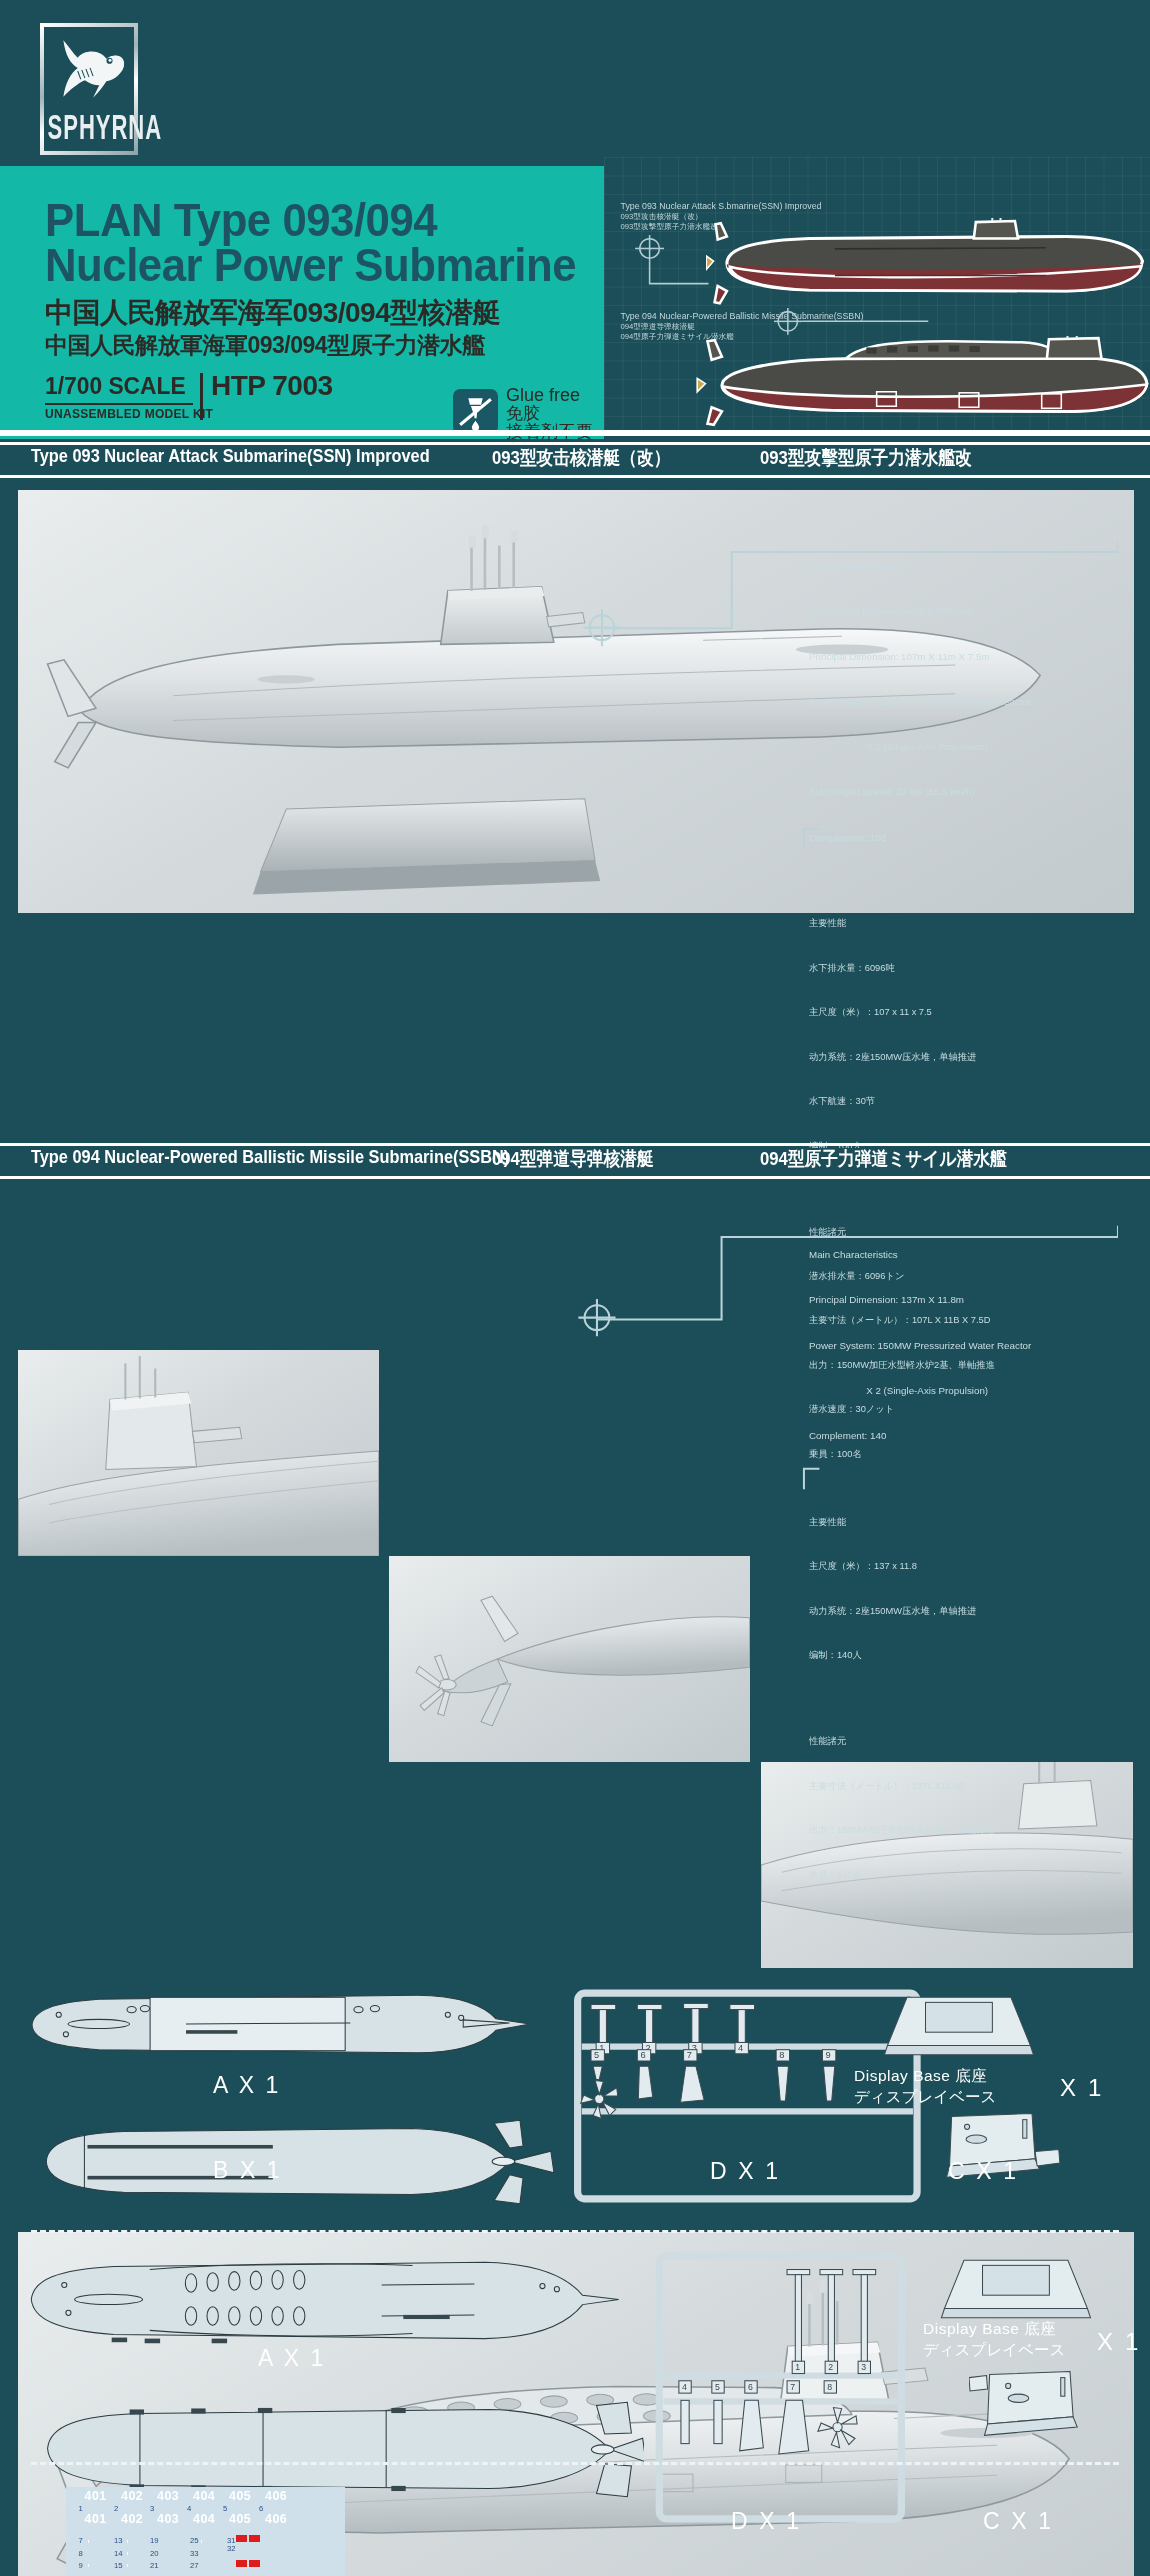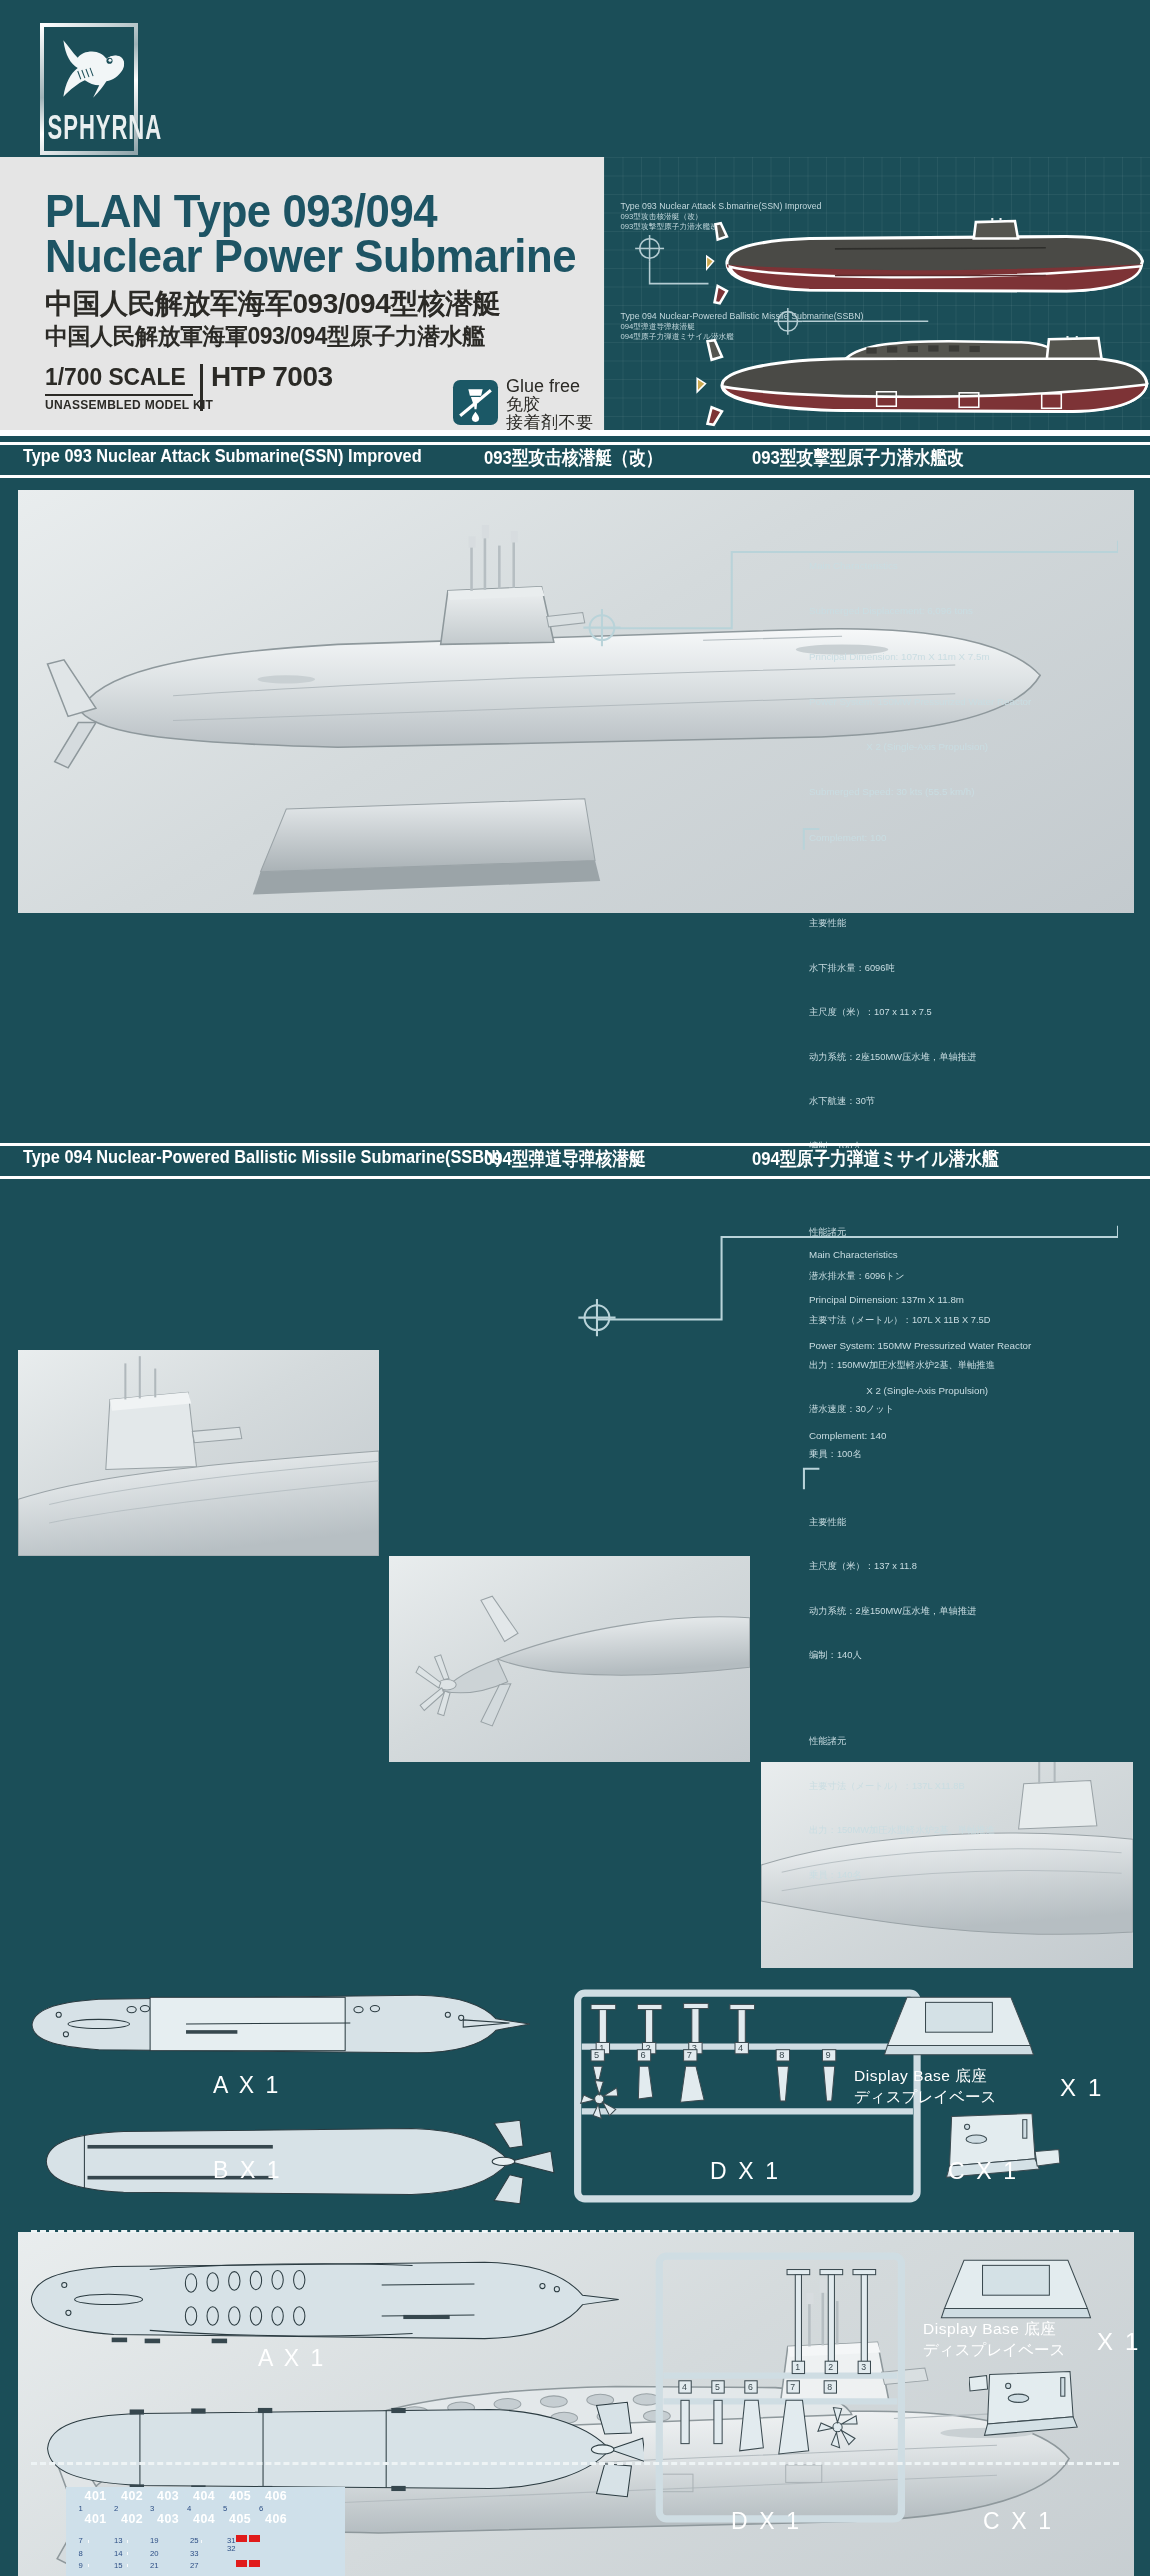--- a/index.html
+++ b/index.html
@@ -34,21 +34,21 @@
   #brand-logo{left:40px;top:23px;width:90px;height:124px;}
   .shark{position:absolute;left:4.1px;top:5.2px;width:82px;height:77px;}
   .brandword{
     position:absolute;bottom:3.1px;left:0;width:100%;text-align:center;
     font-family:"Liberation Sans", sans-serif;font-weight:bold;font-size:24px;
     letter-spacing:1px;color:#e9eff0;
     transform:scaleY(1.45) scaleX(.92);transform-origin:bottom center;
   }
 
   
-  #title-panel{left:0;top:157px;width:604px;height:273px;background:#e5e5e5;}
+  #title-panel{left:0;top:166px;width:604px;height:273px;background:#14b8a6;}
   #title-en1{
     left:45px;top:26px;color:#1d5464;font-weight:bold;font-size:47px;
     letter-spacing:-0.5px;transform:scaleX(.93);transform-origin:left top;
     white-space:nowrap;
   }
   #title-en2{
     left:45px;top:71px;color:#1d5464;font-weight:bold;font-size:47px;
     letter-spacing:-0.5px;transform:scaleX(.93);transform-origin:left top;
     white-space:nowrap;
   }
@@ -78,21 +78,21 @@
   .glue-text .l3{font-size:17px;color:#2b2a26;letter-spacing:0.5px;}
 
   
   #blueprint{left:604px;top:157px;width:547px;height:273px;}
   .bp-label{position:absolute;color:#c3d8dd;line-height:1.28;}
   .bp-label .e{font-size:8.8px;}
   .bp-label .c{font-size:7.7px;}
   .bp-target{position:absolute;}
 
   
-  .sec-band{height:27px;background:#1b4e58;position:absolute;left:0;width:953px;}
+  .sec-band{height:27px;background:#1b4e58;position:absolute;left:8px;width:953px;}
   .sec-band .title-en{position:absolute;left:23px;top:-2.1px;color:#ffffff;font-weight:bold;
       font-size:19px;transform:scaleX(.86);transform-origin:left top;white-space:nowrap;}
   .sec-band .title-cn{position:absolute;left:484px;top:-2.1px;color:#ffffff;font-weight:bold;
       font-size:19px;transform:scaleX(.88);transform-origin:left top;white-space:nowrap;}
   .sec-band .title-jp{position:absolute;left:752px;top:-2.1px;color:#ffffff;font-weight:bold;
       font-size:19px;transform:scaleX(.88);transform-origin:left top;white-space:nowrap;}
   .sec-rule{position:absolute;left:0;width:1151px;height:3.1px;background:#ffffff;}
 
   
   .spec{position:absolute;color:#c9dde2;font-size:9.8px;line-height:1.54;white-space:pre;}

